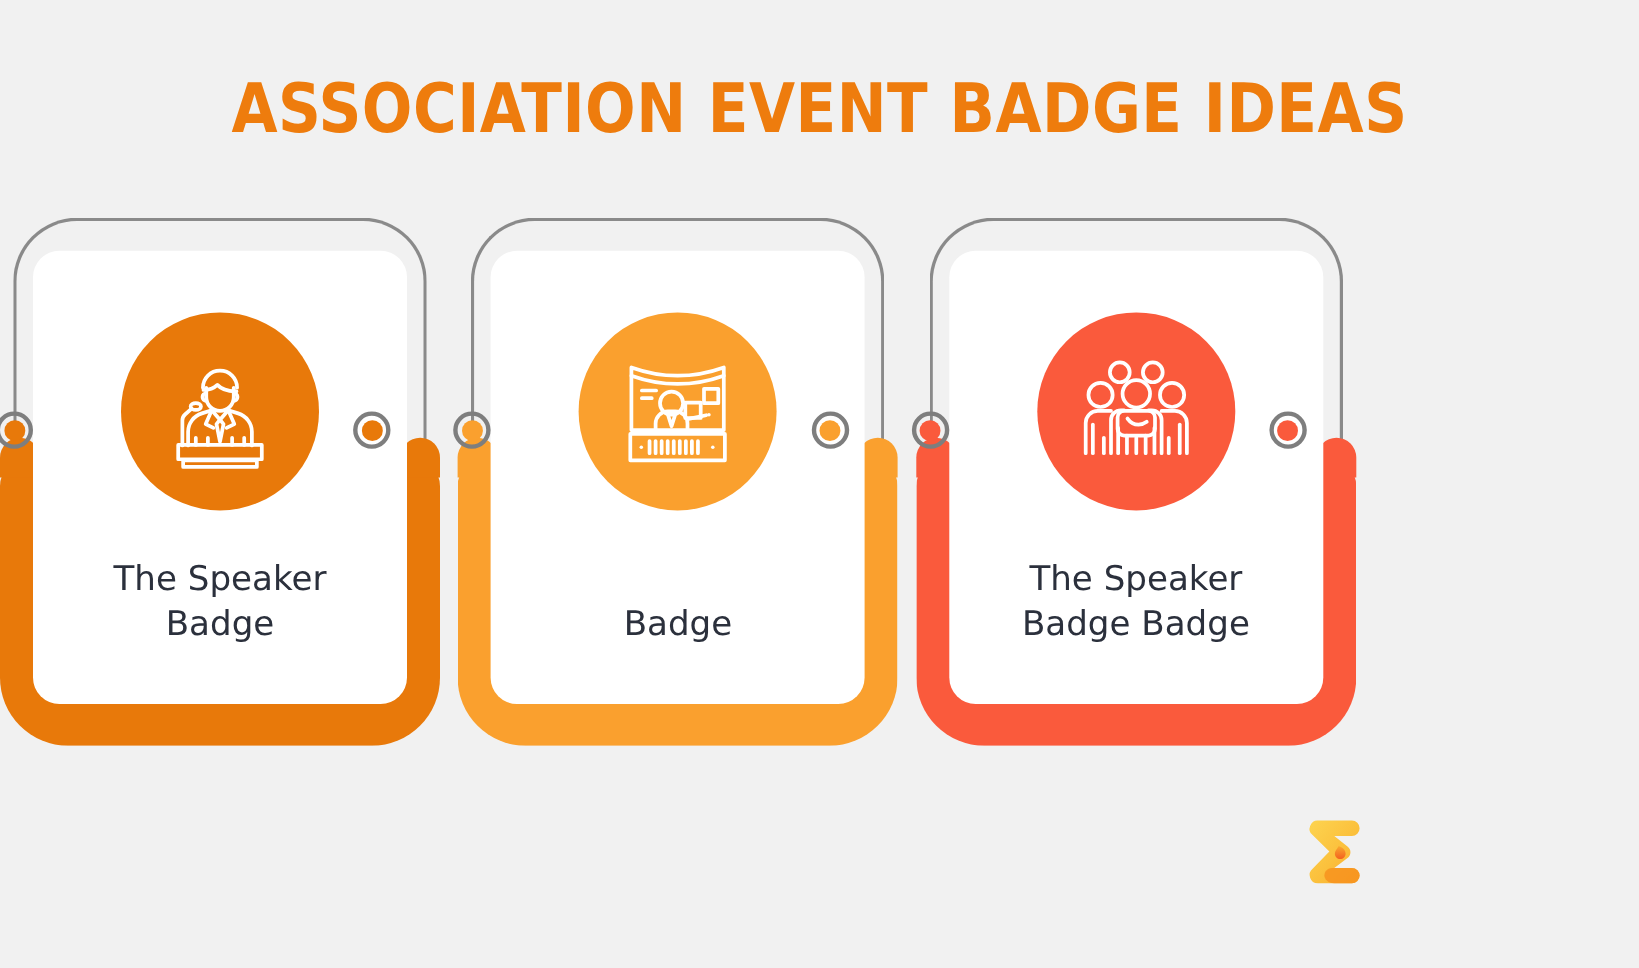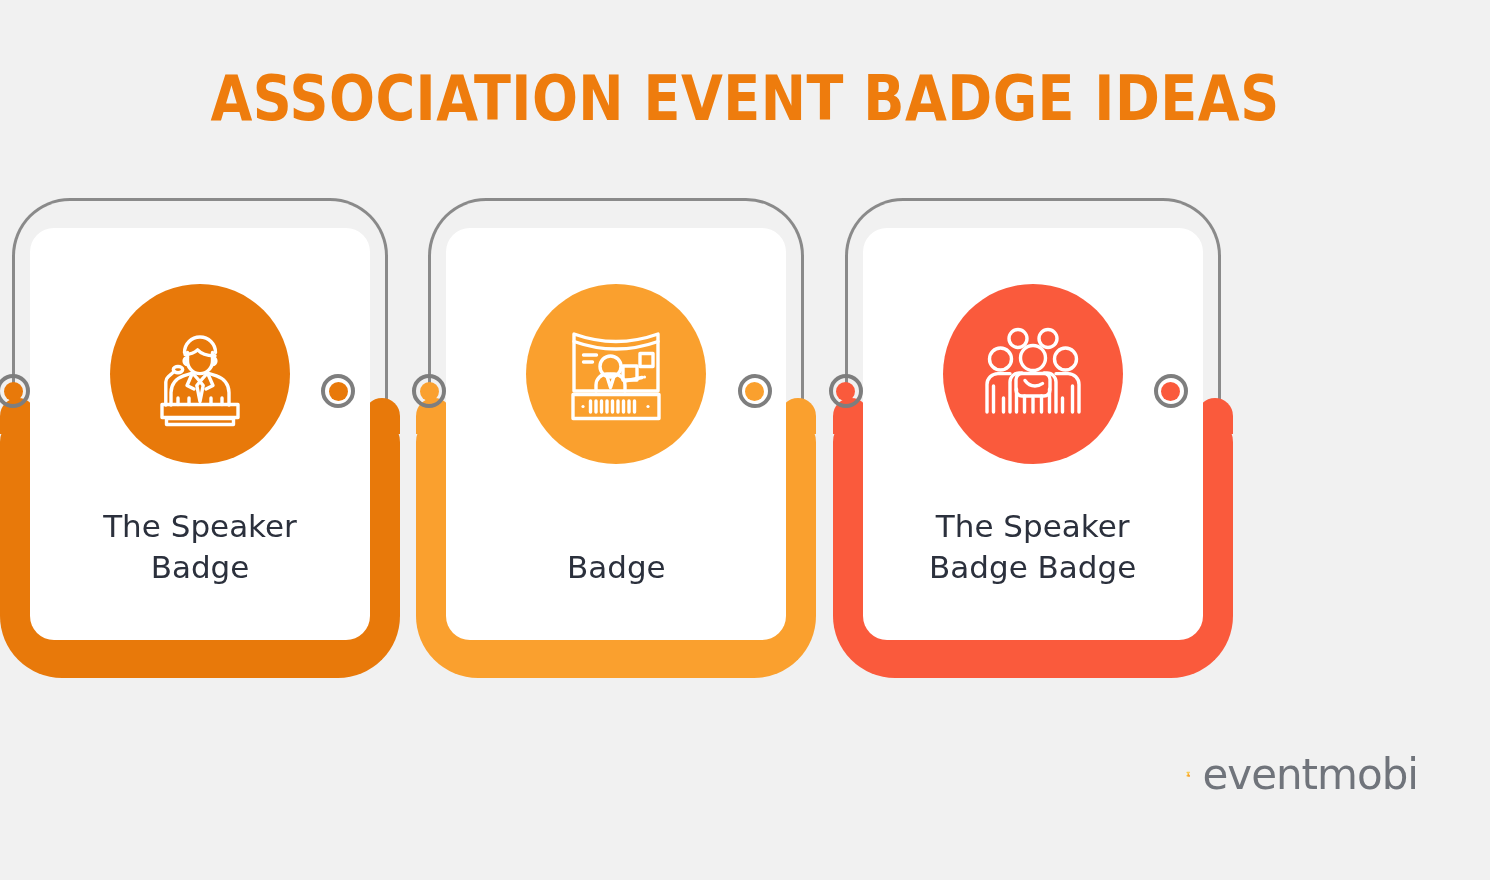--- a/index.html
+++ b/index.html
@@ -365,16 +365,15 @@
           <stop offset="100%" stop-color="#F4601F"></stop>
         </linearGradient>
       </defs>
 
       <path d="M13 4h30a7 7 0 0 1 0 14H27l12 9.5a6.5 6.5 0 0 1 0 10.5L27 47h16a7 7 0 0 1 0 14H12a7.5 7.5 0 0 1-4.5-13.4L22.5 32 7.5 17.4A7.5 7.5 0 0 1 13 4z" fill="url(#gMark)"></path>
 
       <path d="M33 28c2.6 1.3 4.3 3.5 4.3 6.1 0 2.7-2.2 4.9-4.9 4.9s-4.9-2.2-4.9-4.9c0-2.6 2-4.1 3.3-6.8.9 0 1.6.3 2.2.7z" fill="url(#gFlame)"></path>
 
       <path d="M25 47h18a7 7 0 0 1 0 14H27c-6 0-9-4-9-7 0-3.5 2.5-7 7-7z" fill="#F7931E" opacity="0.85"></path>
     </svg>
-    <span class="logo-wordmark">eventmobi</span>
   </div>
 
 </div>
 
 </body></html>

